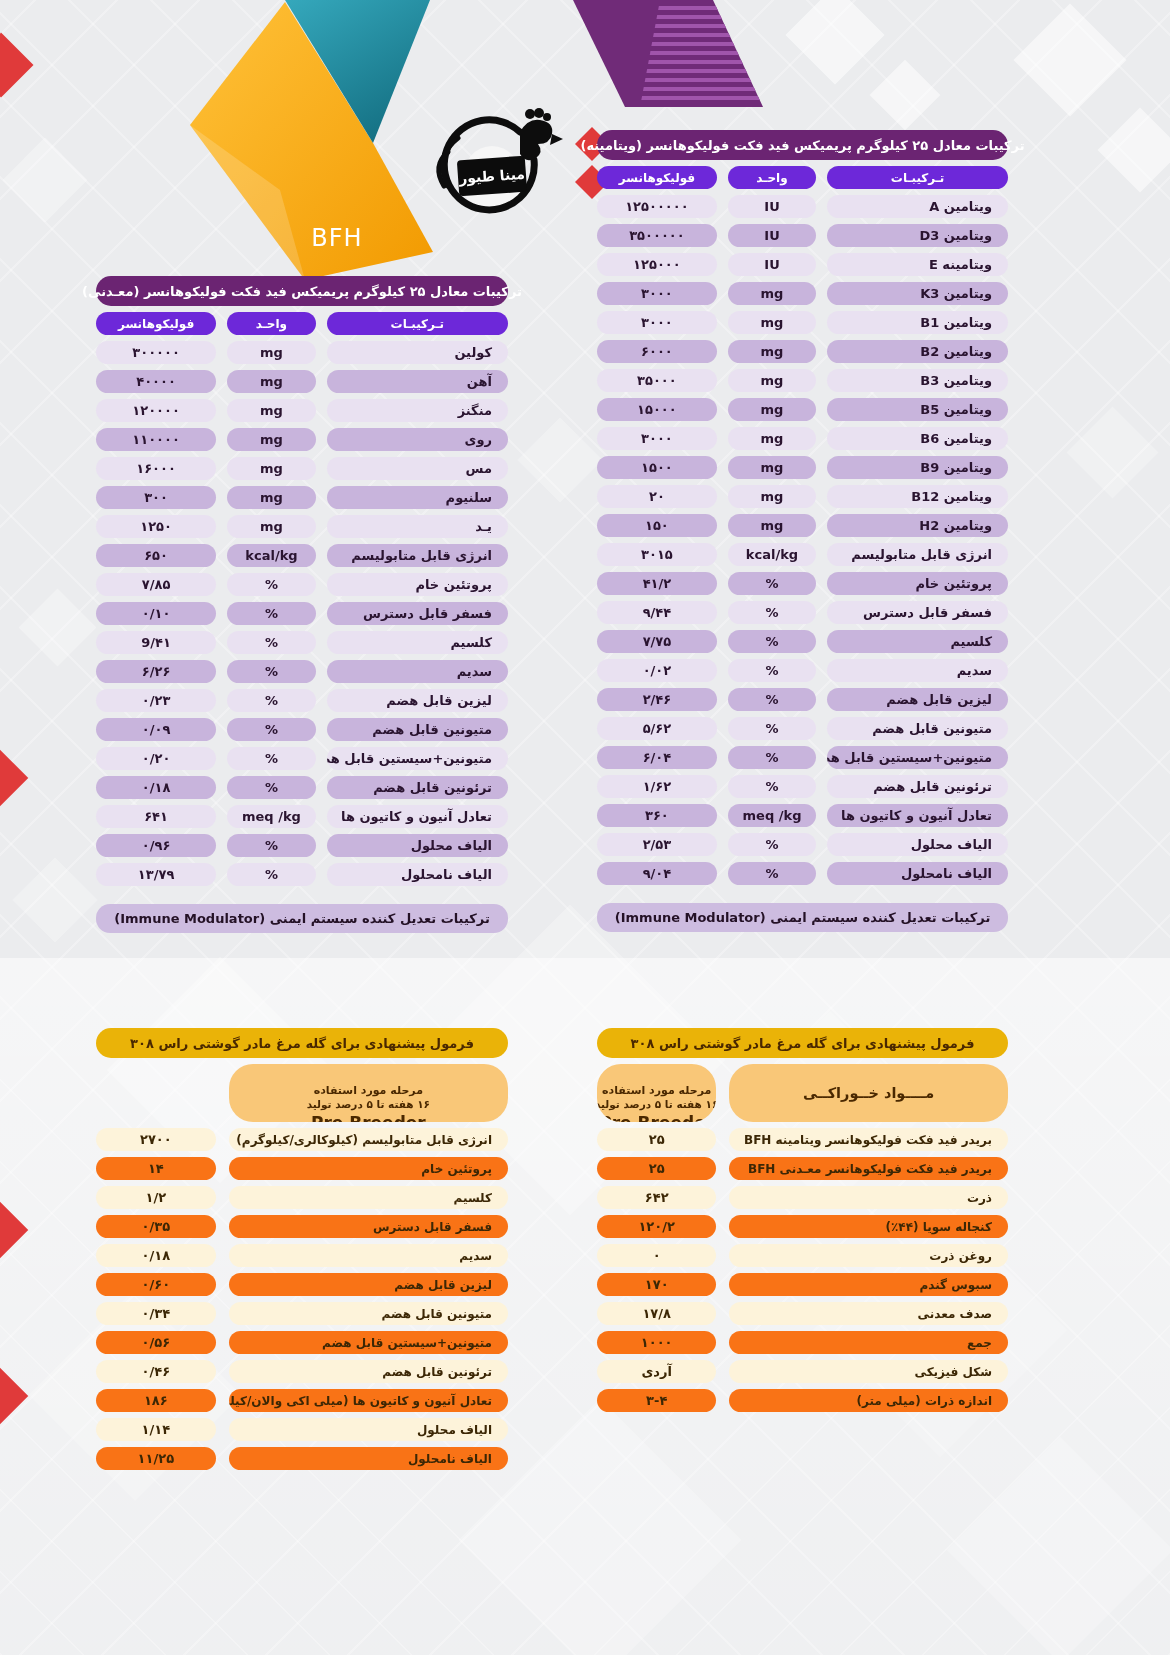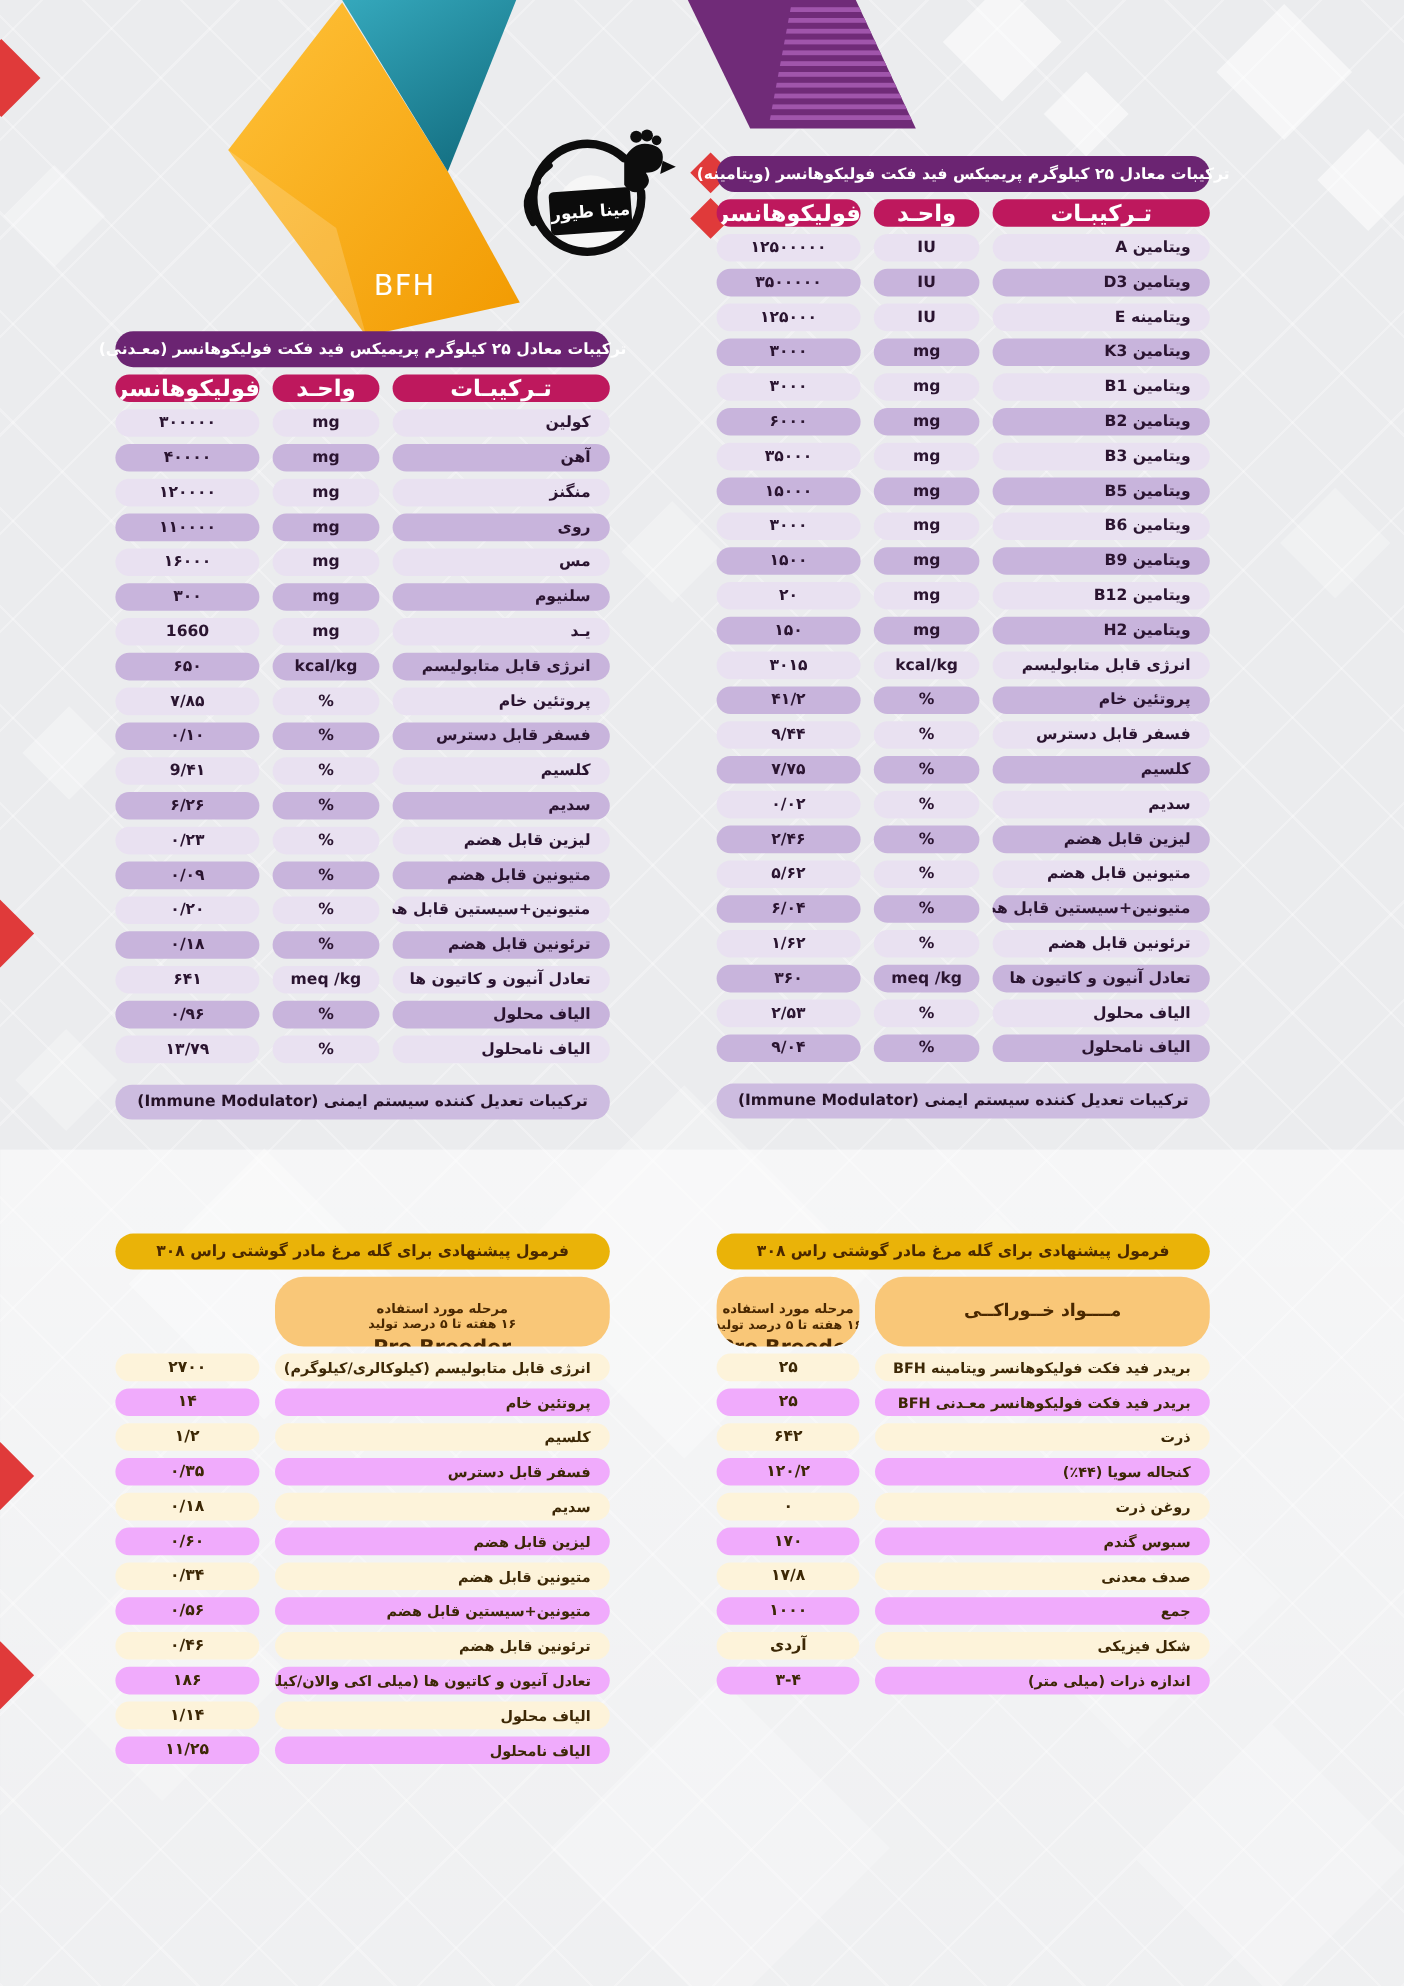--- a/index.html
+++ b/index.html
@@ -37,31 +37,31 @@
   .orange .t-title{background:#eab308;color:#4a2800;}
 
   .thead,.trow{display:grid;column-gap:11px;}
   .t3 .thead,.t3 .trow{grid-template-columns:44% 21.5% 1fr;}
   .t2 .thead,.t2 .trow{grid-template-columns:67.8% 1fr;column-gap:13px;}
   .rows{display:flex;flex-direction:column;row-gap:6px;}
   .thead{margin-bottom:6px;}
 
   .pill{border-radius:13px;height:23px;display:flex;align-items:center;justify-content:center;
     font-size:13px;font-weight:bold;white-space:nowrap;overflow:hidden;}
-  .purple .thead .pill{background:#be185d;color:#fff;font-size:19px;}
+  .purple .thead .pill{background:#6d28d9;color:#fff;font-size:12px;}
   .orange .thead .pill{background:#f9c778;color:#4a2800;height:58px;border-radius:24px;font-size:14.5px;}
   .thead-stage{flex-direction:column;line-height:1.3;}
   .thead-stage .st1{font-size:11px;margin-top:32px;}
   .thead-stage .st2{font-size:10.5px;}
   .thead-stage .st3{font-size:17px;direction:ltr;}
 
   .purple .trow .pill{background:#e9e1f1;color:#2a1430;}
   .purple .trow.alt .pill{background:#c8b4dc;}
   .orange .trow .pill{background:#fdf3da;color:#3c2705;}
-  .orange .trow.alt .pill{background:#f0abfc;}
+  .orange .trow.alt .pill{background:#f97316;}
   .cell-label{justify-content:flex-start;padding:0 16px 0 8px;}
   .t2 .cell-label{font-size:12px;}
 
   .t-footer{height:29px;border-radius:14px;background:#cdbce0;color:#241126;
     display:flex;align-items:center;justify-content:center;font-weight:bold;font-size:13px;margin-top:18px;}
 </style>
 </head>
 <body>
 
 <div id="bg-lower"></div>
@@ -309,21 +309,21 @@
         <div class="pill cell-value">۱۶۰۰۰</div>
       </div>
       <div class="trow alt">
         <div class="pill cell-label">سلنیوم</div>
         <div class="pill cell-unit">mg</div>
         <div class="pill cell-value">۳۰۰</div>
       </div>
       <div class="trow">
         <div class="pill cell-label">یـد</div>
         <div class="pill cell-unit">mg</div>
-        <div class="pill cell-value">1660</div>
+        <div class="pill cell-value">۱۲۵۰</div>
       </div>
       <div class="trow alt">
         <div class="pill cell-label">انرژی قابل متابولیسم</div>
         <div class="pill cell-unit">kcal/kg</div>
         <div class="pill cell-value">۶۵۰</div>
       </div>
       <div class="trow">
         <div class="pill cell-label">پروتئین خام</div>
         <div class="pill cell-unit">%</div>
         <div class="pill cell-value">۷/۸۵</div>

